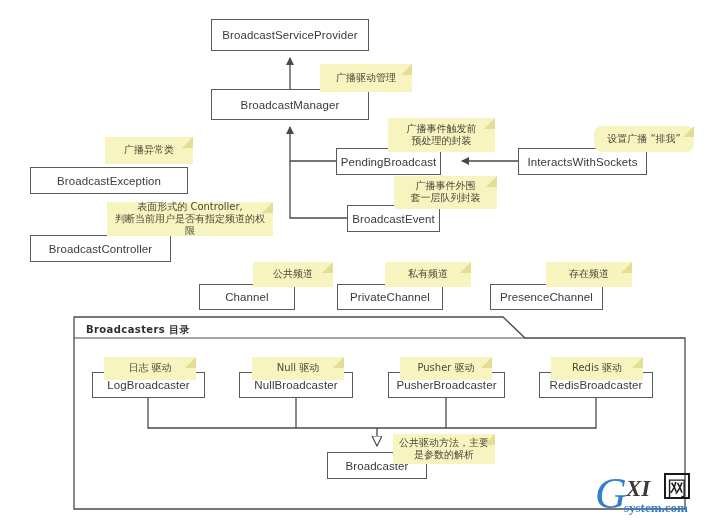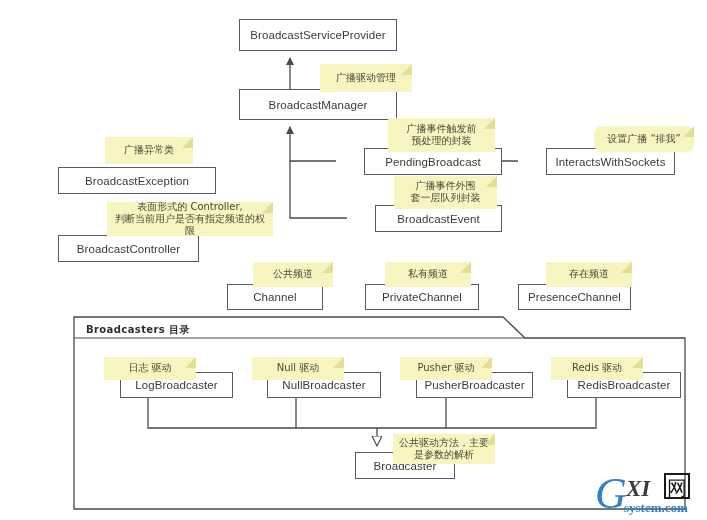--- a/index.html
+++ b/index.html
@@ -28,21 +28,20 @@
     background: #ffffff;
     border: 1.4px solid #5a5a5a;
     display: flex;
     align-items: center;
     justify-content: center;
     font-size: 11.5px;
     color: #3a3a3a;
     letter-spacing: 0.1px;
     white-space: nowrap;
     z-index: 4;
-    margin-left: 28px;
   }
   
   .note {
     position: absolute;
     box-sizing: border-box;
     background: #f7f4c0;
     display: flex;
     flex-direction: column;
     align-items: center;
     justify-content: center;
@@ -121,45 +120,45 @@
 <div class="pkg-label" style="left:86px; top:323px;">Broadcasters 目录</div>
 
 <div class="uml-box" style="left:211px; top:19px; width:158px; height:32px;">
   <span>BroadcastServiceProvider</span>
 </div>
 
 <div class="uml-box" style="left:211px; top:89px; width:158px; height:31px;text-align:center;">
   <span>BroadcastManager</span>
 </div>
 
-<div class="uml-box" style="left:336px; top:148px; width:138px; height:27px;">
+<div class="uml-box" style="left:336px; top:148px; width:105px; height:27px;">
   <span>PendingBroadcast</span>
 </div>
 
 <div class="uml-box" style="left:518px; top:148px; width:129px; height:27px;">
   <span>InteractsWithSockets</span>
 </div>
 
-<div class="uml-box" style="left:347px; top:205px; width:127px; height:27px;">
+<div class="uml-box" style="left:347px; top:205px; width:93px; height:27px;">
   <span>BroadcastEvent</span>
 </div>
 
 <div class="uml-box" style="left:30px; top:167px; width:158px; height:27px;">
   <span>BroadcastException</span>
 </div>
 
 <div class="uml-box" style="left:30px; top:235px; width:141px; height:27px;">
   <span>BroadcastController</span>
 </div>
 
 <div class="uml-box" style="left:199px; top:284px; width:96px; height:26px;">
   <span>Channel</span>
 </div>
 
-<div class="uml-box" style="left:337px; top:284px; width:114px; height:26px;">
+<div class="uml-box" style="left:337px; top:284px; width:106px; height:26px;">
   <span>PrivateChannel</span>
 </div>
 
 <div class="uml-box" style="left:490px; top:284px; width:113px; height:26px;">
   <span>PresenceChannel</span>
 </div>
 
 <div class="uml-box" style="left:92px; top:372px; width:113px; height:26px;">
   <span>LogBroadcaster</span>
 </div>

